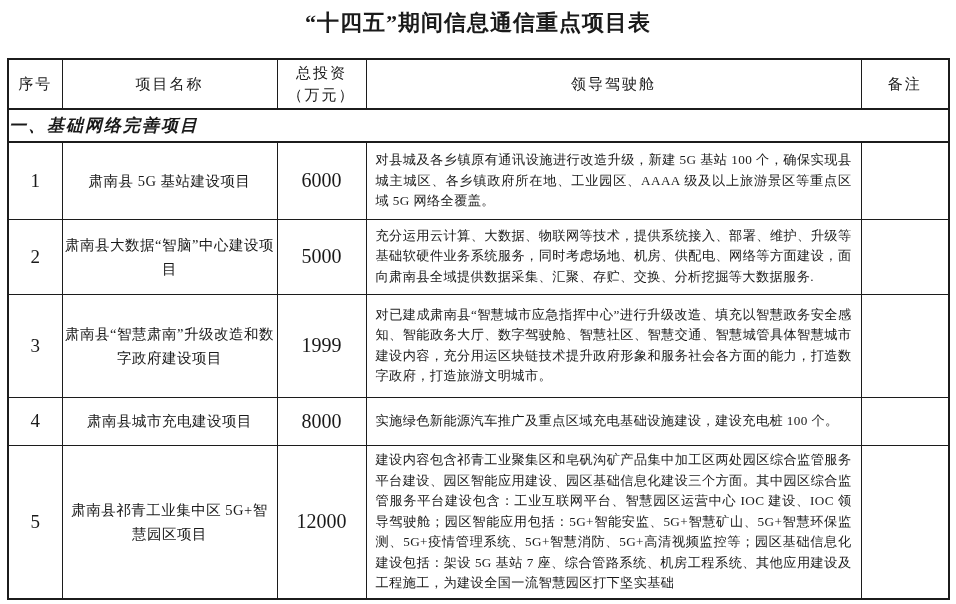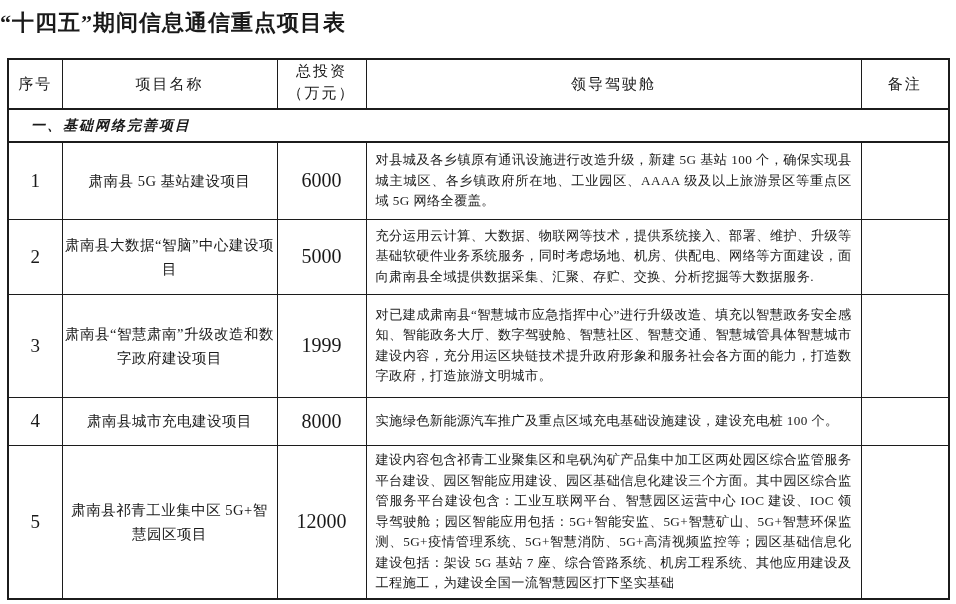--- a/index.html
+++ b/index.html
@@ -4,21 +4,21 @@
 <style>
   html,body{margin:0;padding:0;}
   body{
     width:956px;height:604px;
     background:#ffffff;
     color:#1a1a1a;
     font-family:"Liberation Serif","DejaVu Serif",serif;
     overflow:hidden;
   }
   .page-title{
-    text-align:left;
+    text-align:center;
     font-size:22px;
     font-weight:bold;
     letter-spacing:1px;
     margin:8px 0 0 0;
     line-height:30px;
   }
   table.doc-table{
     border-collapse:collapse;
     table-layout:fixed;
     width:941px;
@@ -37,28 +37,28 @@
   col.c-inv{width:89px;}
   col.c-content{width:495px;}
   col.c-remark{width:88px;}
   tr.r-header{height:48px;}
   tr.r-header th{
     text-align:center;
     font-size:15px;
     letter-spacing:2px;
     border-bottom:2px solid #1c1c1c;
   }
-  th.inv-header{white-space:pre-line;line-height:22px;letter-spacing:0;font-family:Liberation Mono, monospace;}
+  th.inv-header{white-space:pre-line;line-height:22px;letter-spacing:0;}
   tr.r-section{height:33px;}
   tr.r-section td{
     font-weight:bold;
     font-style:italic;
-    font-size:14px;
+    font-size:17px;
     letter-spacing:2px;
-    padding-left:22px;
+    padding-left:0;
     border-bottom:2px solid #1c1c1c;
   }
   td.no-cell{
     text-align:center;
     font-size:19px;
     font-family:"Liberation Serif","DejaVu Serif",serif;
   }
   td.name-cell{
     text-align:center;
     font-size:14.5px;

